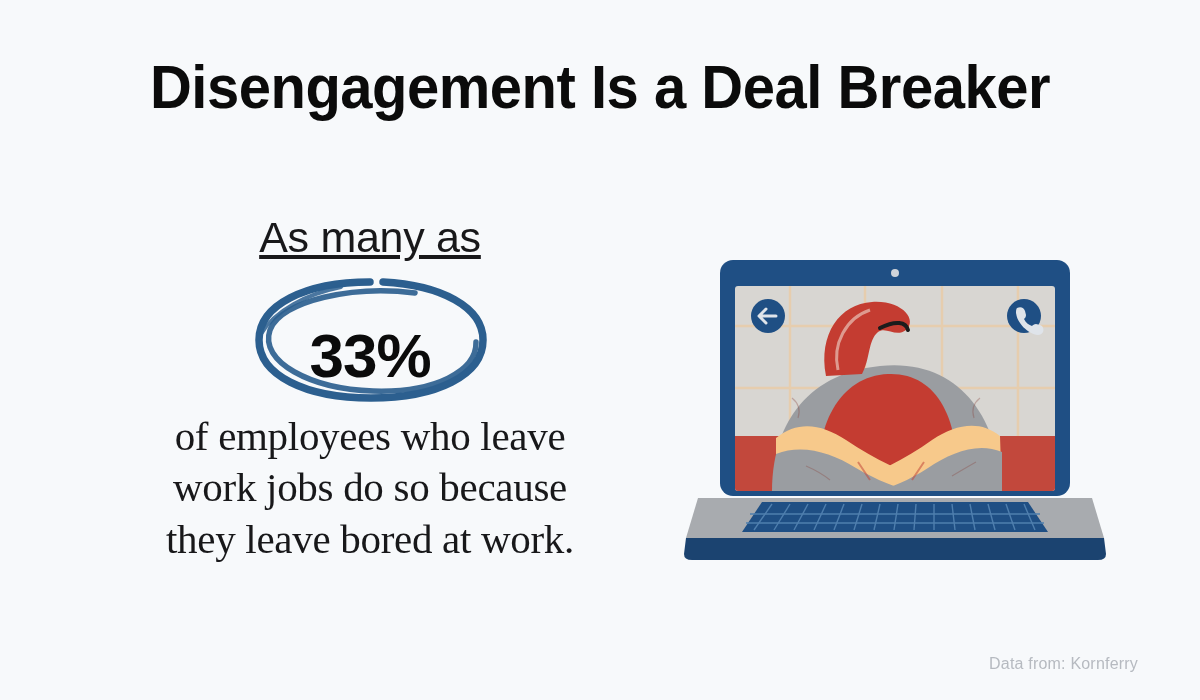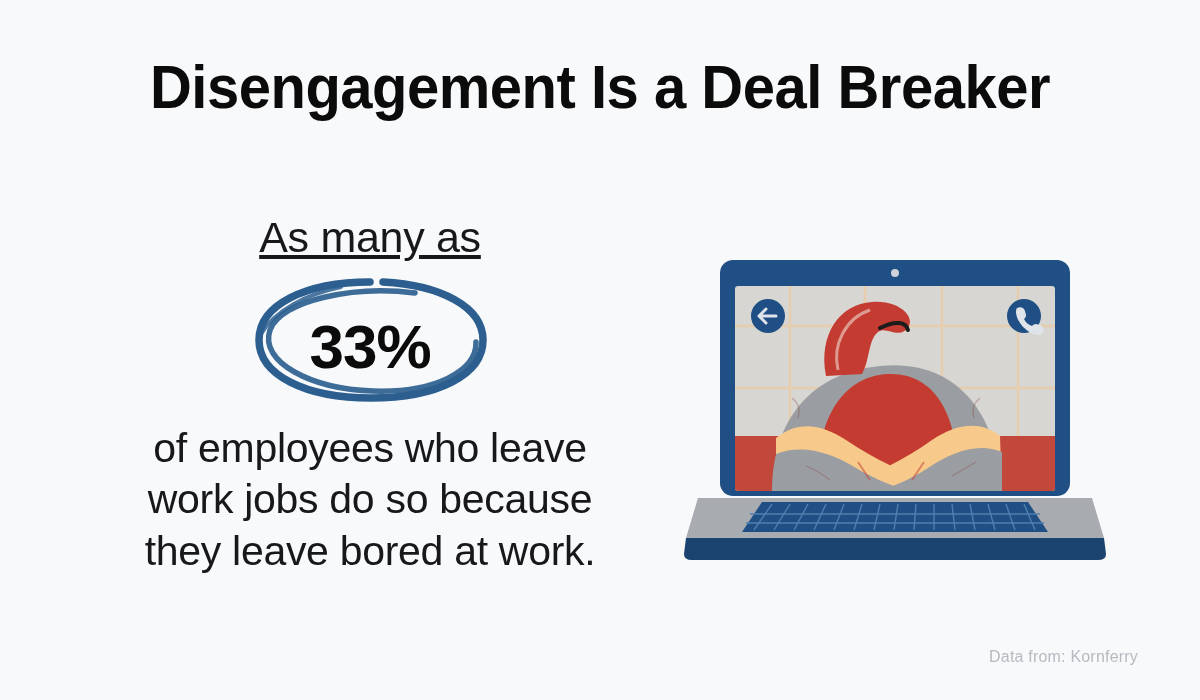--- a/index.html
+++ b/index.html
@@ -65,46 +65,47 @@
   .circle-wrap svg {
     position: absolute;
     left: 0;
     top: 0;
     width: 250px;
     height: 135px;
   }
   .big-number {
     position: absolute;
     left: 0;
-    top: 7px;
+    top: 16px;
     width: 250px;
     height: 135px;
     display: flex;
     align-items: center;
     justify-content: center;
     font-size: 62px;
     font-weight: bold;
     color: #0b0b0b;
     letter-spacing: -1px;
   }
 
   .body-text {
-    margin-top: 16px;
+    margin-top: 4px;
     font-size: 41px;
     line-height: 1.25;
     color: #18181a;
     letter-spacing: -0.3px;
+    font-family: Liberation Serif, serif;
   }
   .body-text .line { display: block; white-space: nowrap; }
 
   
   .attribution {
     position: absolute;
     right: 62px;
-    bottom: 34px;
+    bottom: 27px;
     font-size: 16px;
     color: #b6bac0;
     letter-spacing: 0.2px;
   }
 
   
   .laptop {
     position: absolute;
     left: 680px;
     top: 248px;

